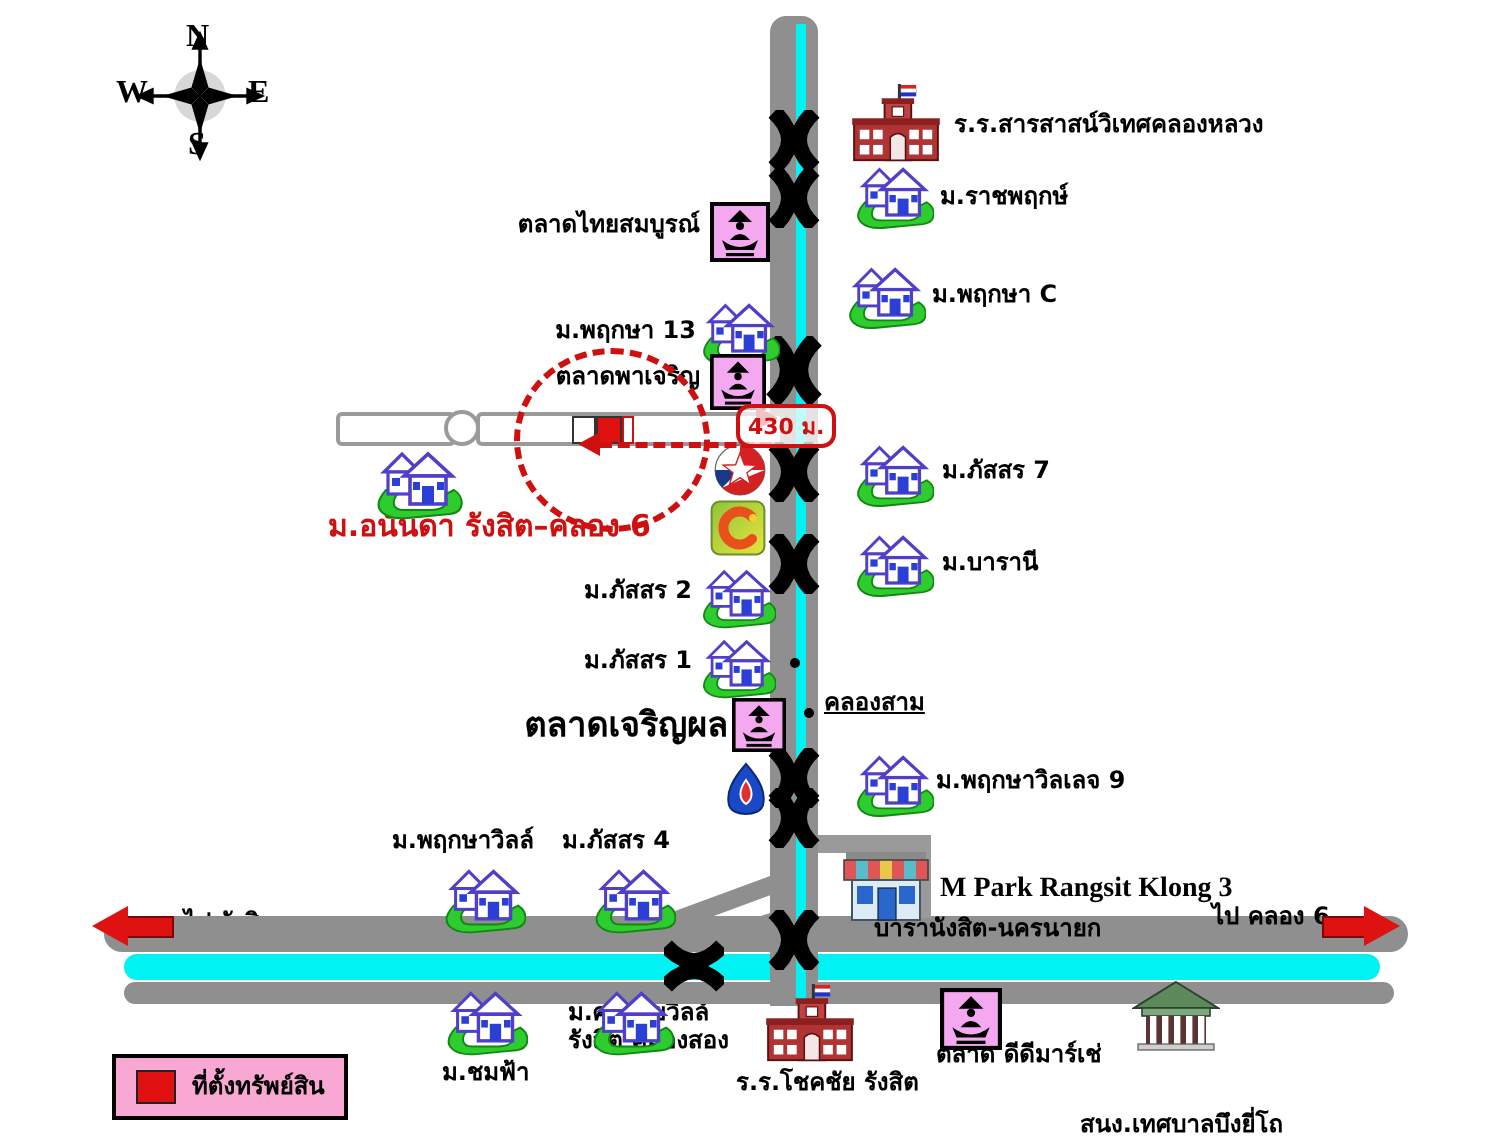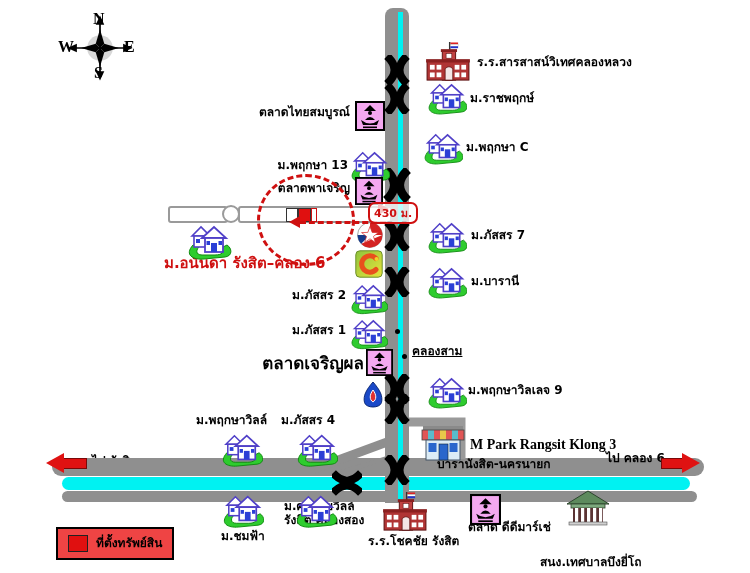--- a/index.html
+++ b/index.html
@@ -11,21 +11,21 @@
   .lbl.serif{font-family:"Liberation Serif","DejaVu Serif",serif;font-size:14px;}
   .lbl.red{color:#cf1010;font-size:15px;}
   .lbl.ul{text-decoration:underline;}
   .lbl.right{text-align:center;}
   .road{position:absolute;background:#8f8f8f;}
   .canal{position:absolute;background:#00f2f2;}
   .whiteroad{position:absolute;background:#fff;border:2px solid #9a9a9a;border-radius:3px;}
   .icon{position:absolute;}
   .bridge{position:absolute;width:44px;height:30px;z-index:6;}
   .dot{position:absolute;width:5px;height:5px;background:#000;border-radius:50%;z-index:7;}
-  .legendbox{position:absolute;border:2px solid #000;background:#ef4444;display:flex;align-items:center;gap:8px;padding:6px 10px;z-index:8;}
+  .legendbox{position:absolute;border:2px solid #000;background:#f9a8d4;display:flex;align-items:center;gap:8px;padding:6px 10px;z-index:8;}
   .legendswatch{width:18px;height:15px;background:#e01010;border:1.5px solid #222;}
   .redcircle{position:absolute;border:3px dashed #cf1010;border-radius:50%;z-index:8;}
   .measure{position:absolute;border-top:3px dashed #cf1010;z-index:8;}
   .tri{position:absolute;width:0;height:0;z-index:8;}
   .distbox{position:absolute;border:2px solid #cf1010;border-radius:7px;color:#cf1010;
            font-weight:bold;font-size:11px;padding:0 4px;background:rgba(255,255,255,.75);z-index:9;white-space:nowrap;}
   .marker{position:absolute;z-index:8;}
   .arrow{position:absolute;z-index:7;}
   .shaft{position:absolute;background:#df1212;border:1px solid #7a0808;}
   .z7{z-index:7;} .z5{z-index:5;} .z4{z-index:4;} .z3{z-index:3;} .z2{z-index:2;}

